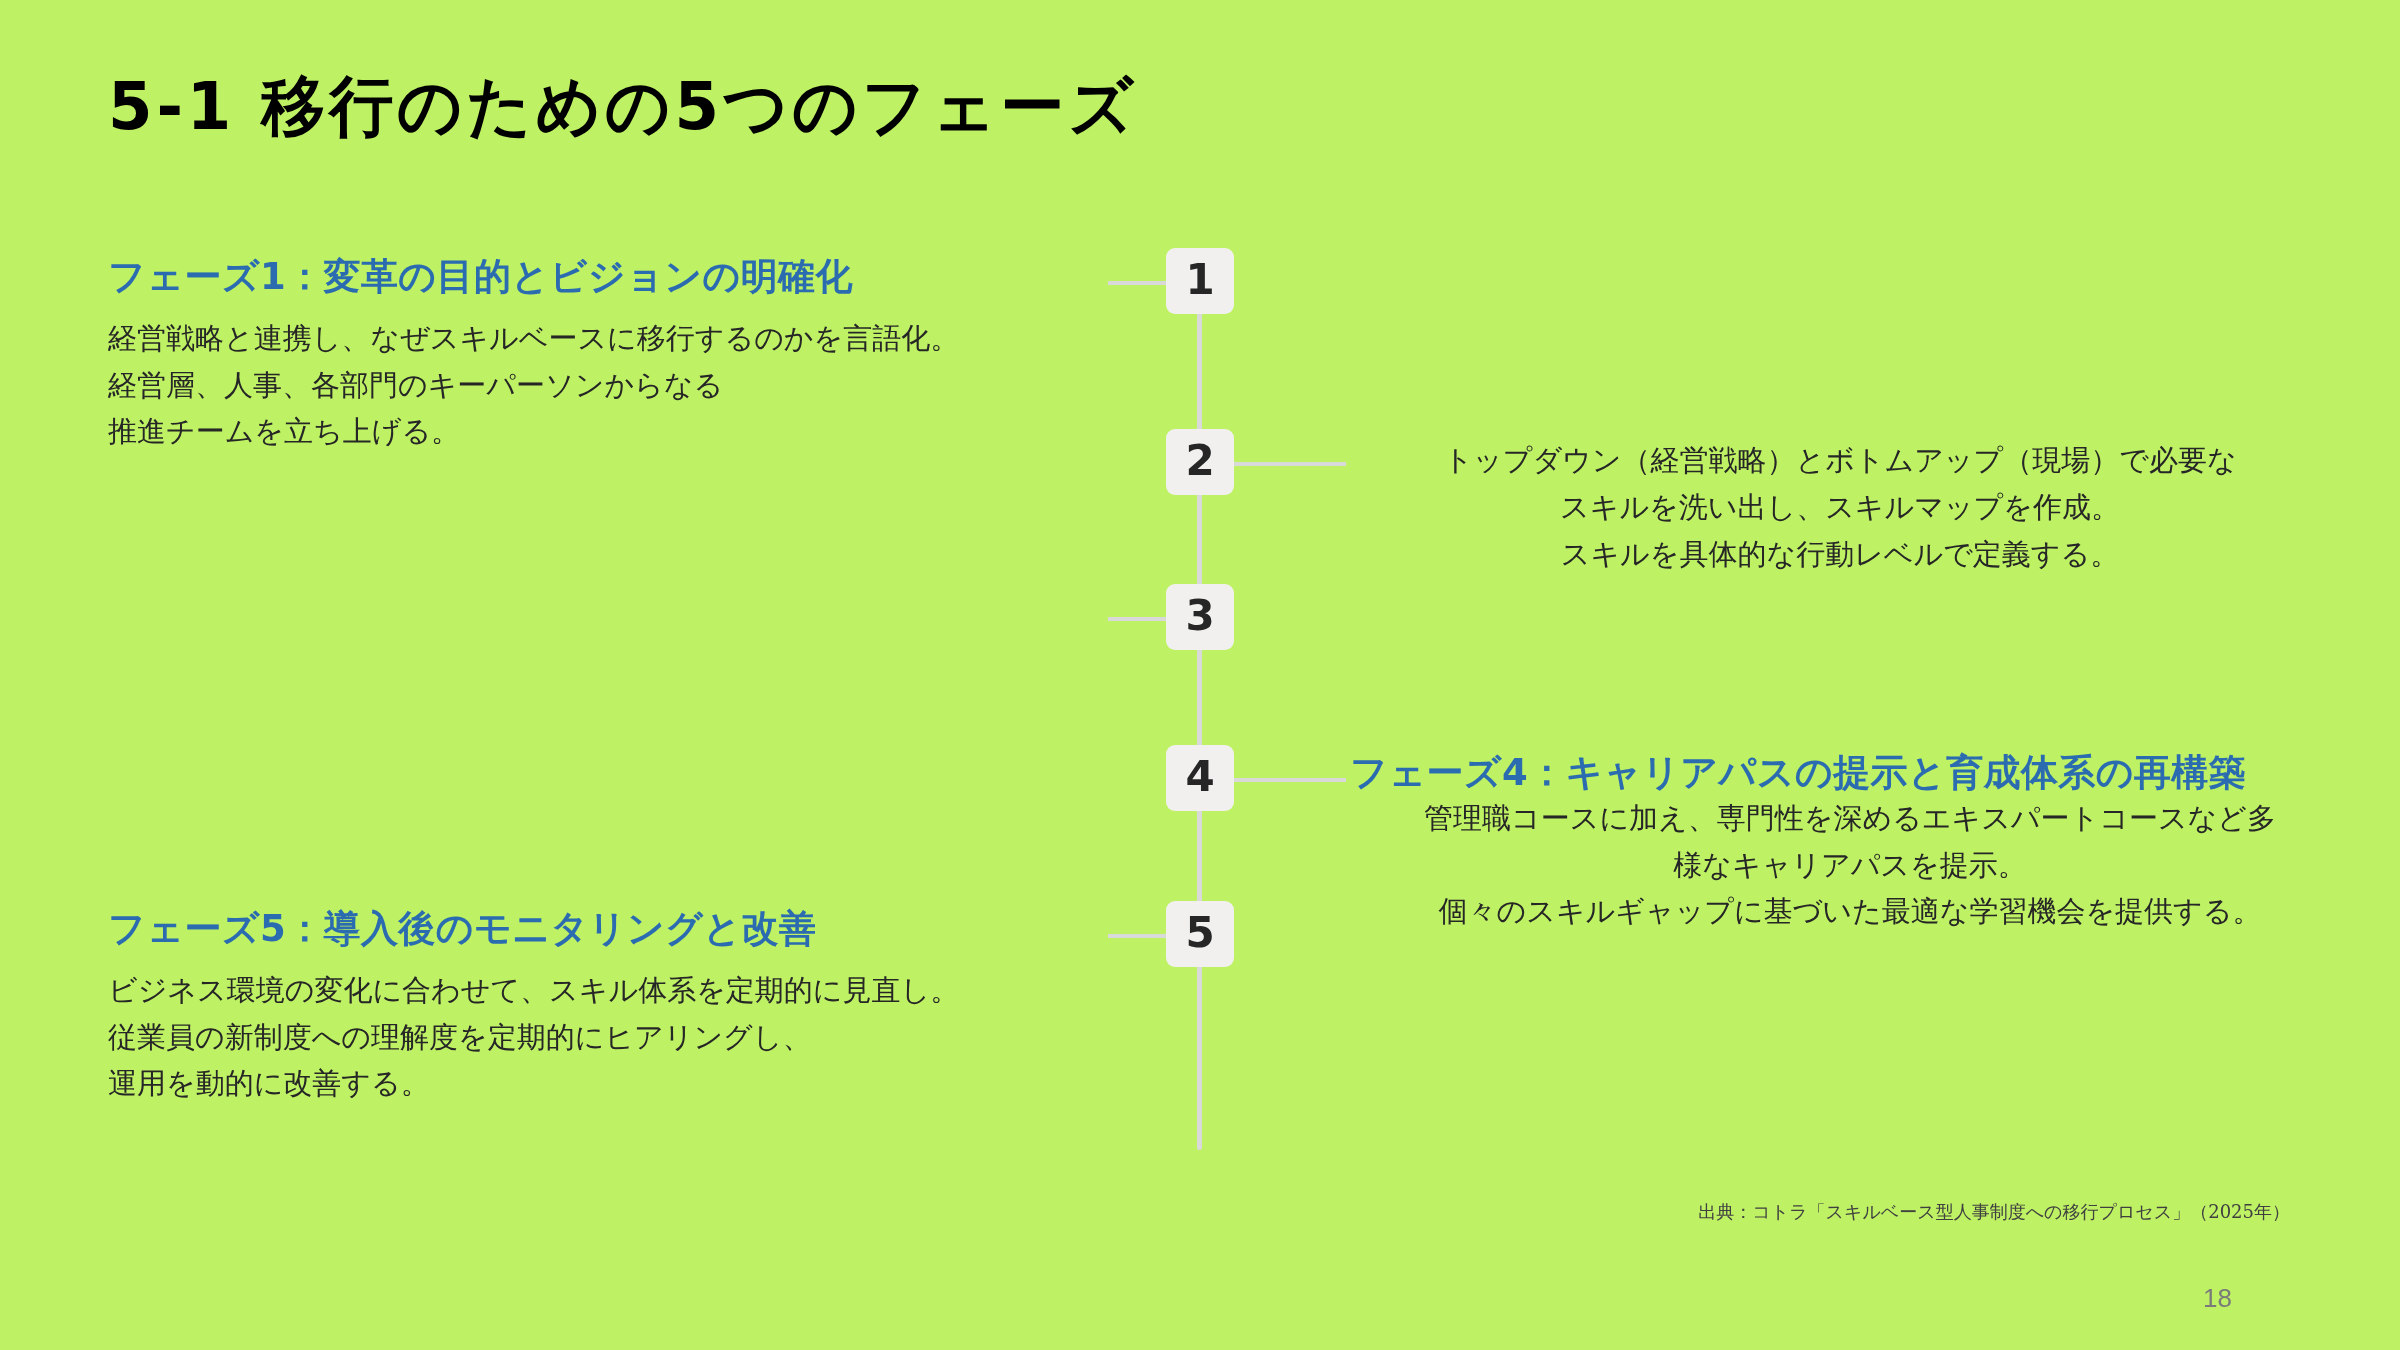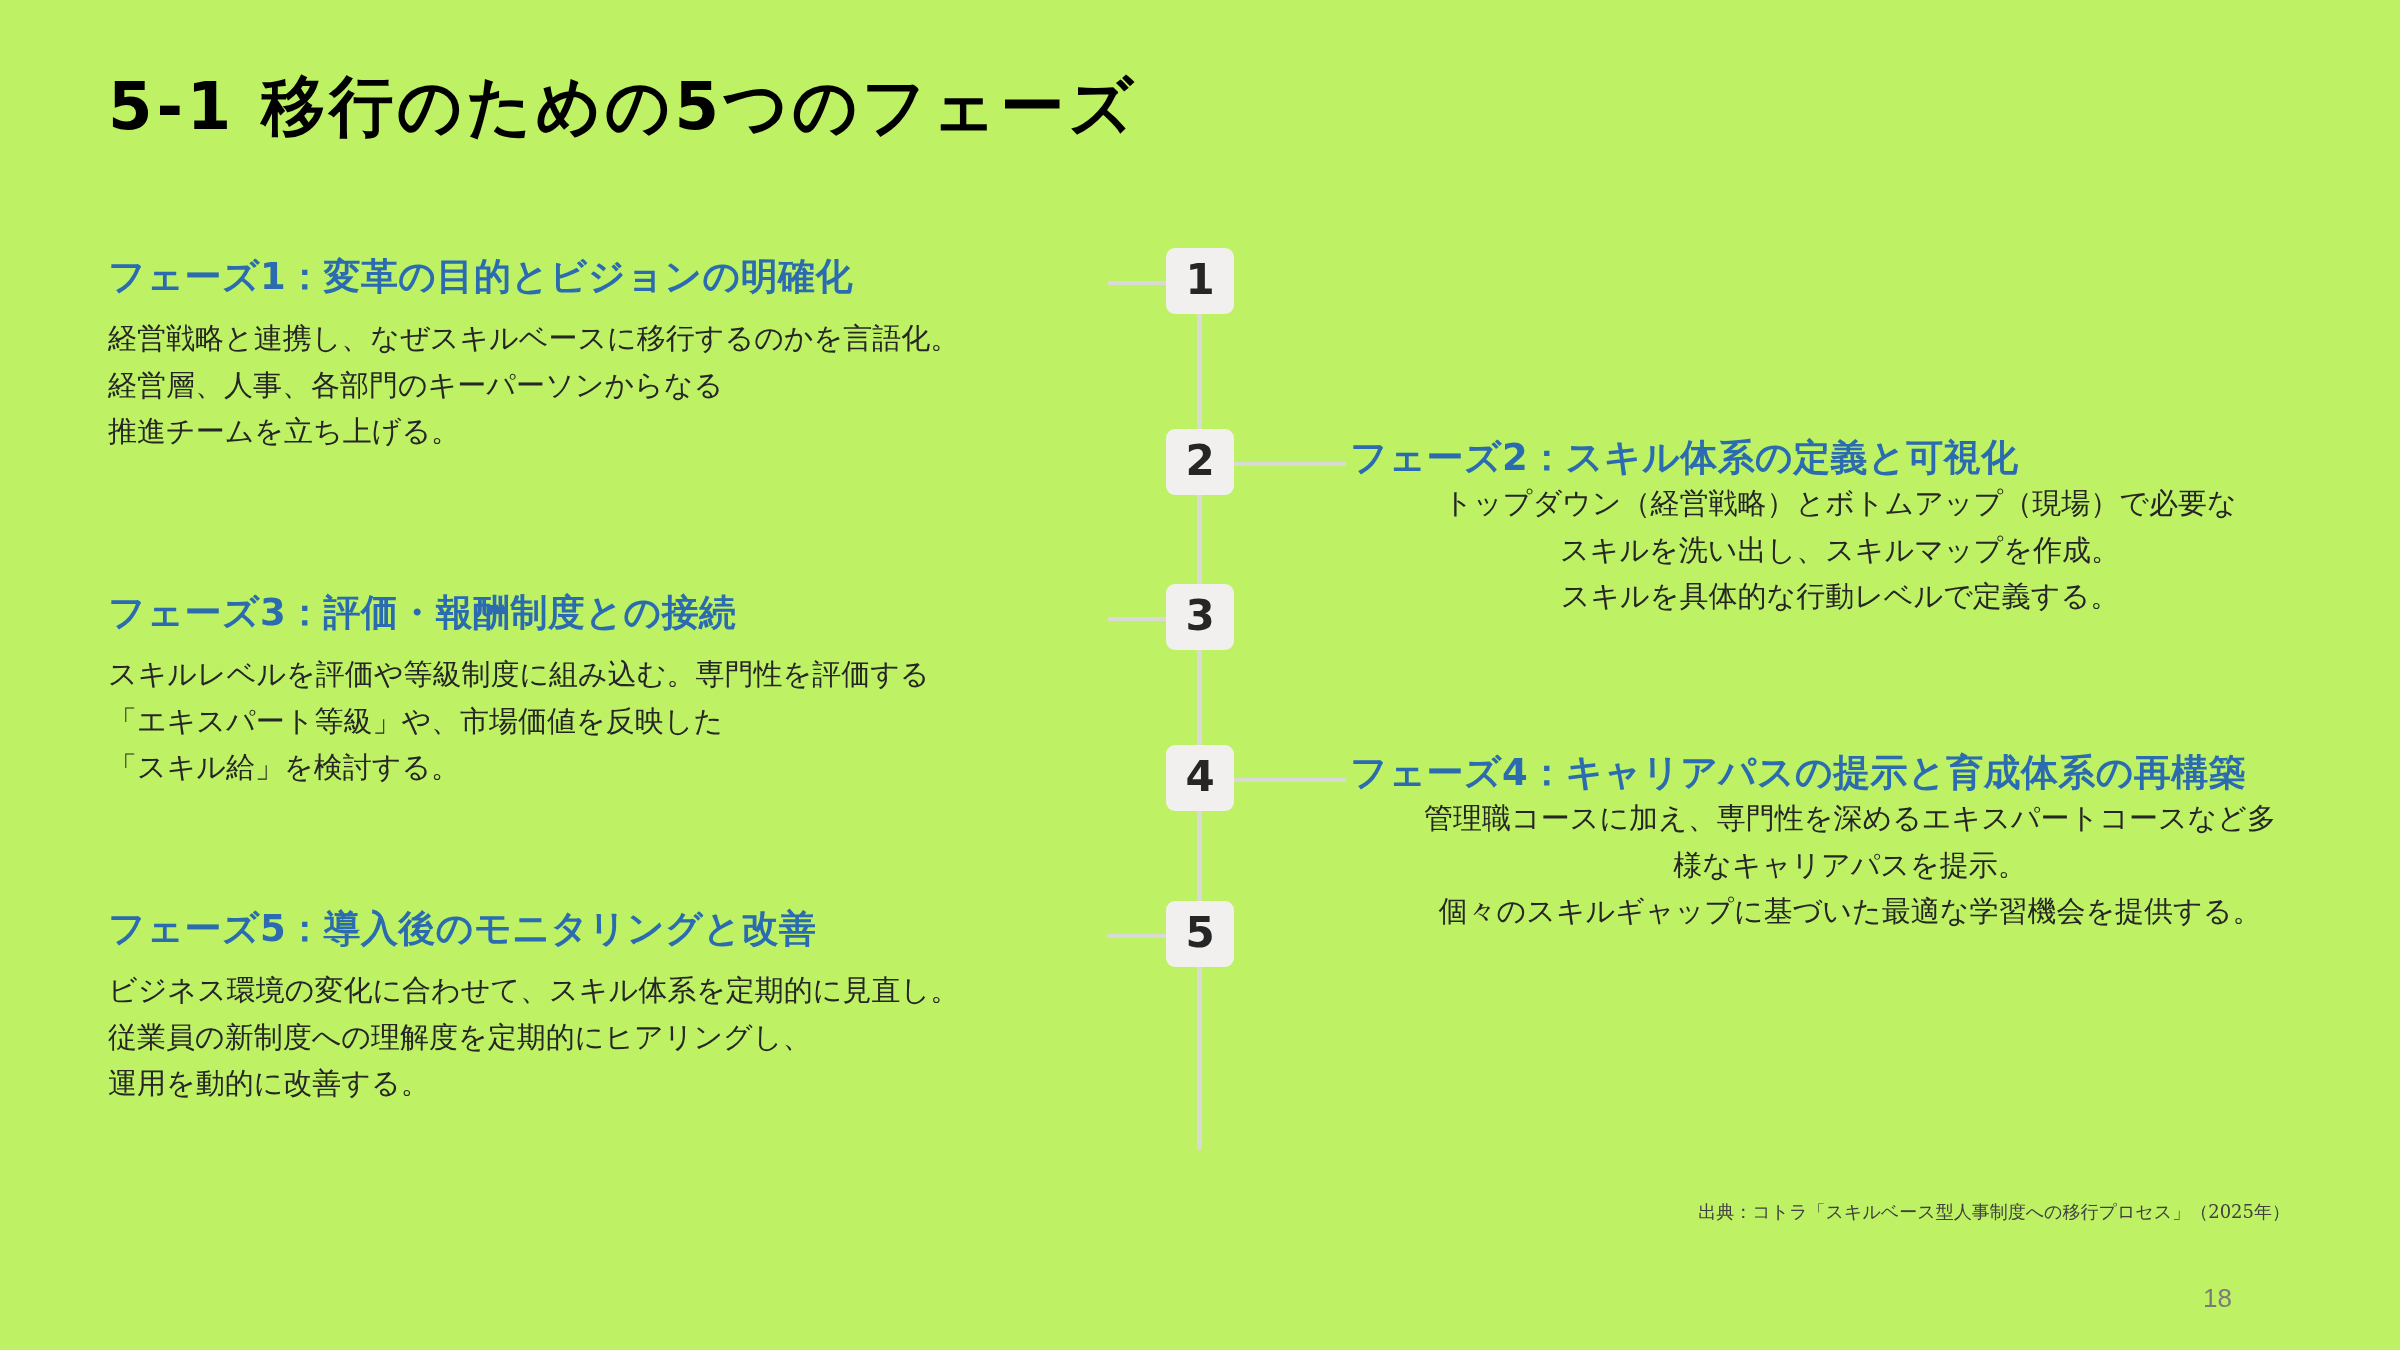--- a/index.html
+++ b/index.html
@@ -154,32 +154,25 @@
   </div>
 
   <div class="phase left" style="left:108px; top:256px; width:1000px;">
     <div class="phase-heading">フェーズ1：変革の目的とビジョンの明確化</div>
     <div class="phase-body">経営戦略と連携し、なぜスキルベースに移行するのかを言語化。
 経営層、人事、各部門のキーパーソンからなる
 推進チームを立ち上げる。</div>
   </div>
 
   <div class="phase right" style="left:1350px; top:437px; width:980px;">
-    <div class="phase-heading">フェーズ2：スキル体系の定義と可視化</div>
     <div class="phase-body">トップダウン（経営戦略）とボトムアップ（現場）で必要な
 スキルを洗い出し、スキルマップを作成。
 スキルを具体的な行動レベルで定義する。</div>
   </div>
 
-  <div class="phase left" style="left:108px; top:592px; width:1000px;">
-    <div class="phase-heading">フェーズ3：評価・報酬制度との接続</div>
-    <div class="phase-body">スキルレベルを評価や等級制度に組み込む。専門性を評価する
-「エキスパート等級」や、市場価値を反映した
-「スキル給」を検討する。</div>
-  </div>
 
   <div class="phase right" style="left:1350px; top:752px; width:1000px;">
     <div class="phase-heading">フェーズ4：キャリアパスの提示と育成体系の再構築</div>
     <div class="phase-body">管理職コースに加え、専門性を深めるエキスパートコースなど多
 様なキャリアパスを提示。
 個々のスキルギャップに基づいた最適な学習機会を提供する。</div>
   </div>
 
   <div class="phase left" style="left:108px; top:908px; width:1000px;">
     <div class="phase-heading">フェーズ5：導入後のモニタリングと改善</div>

